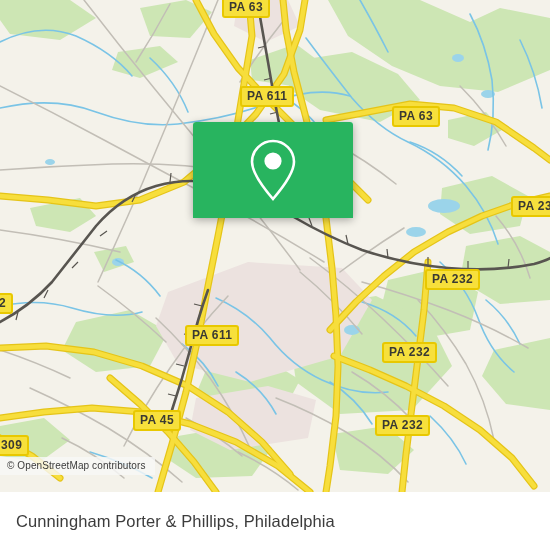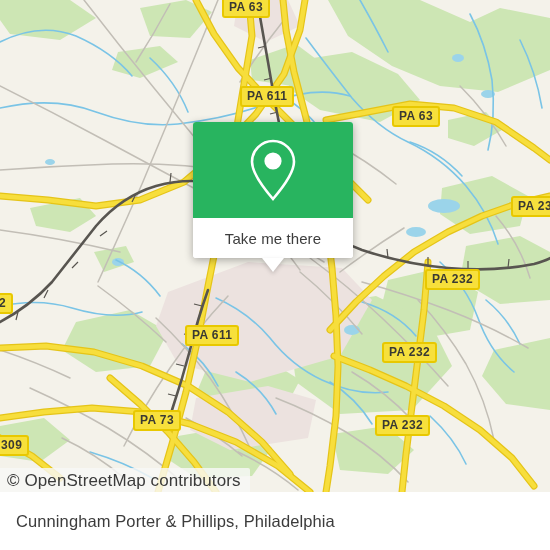--- a/index.html
+++ b/index.html
@@ -62,23 +62,23 @@
     margin-left:-11px;
     width:0;height:0;
     border-left:11px solid transparent;
     border-right:11px solid transparent;
     border-top:14px solid #ffffff;
     filter:drop-shadow(0 2px 2px rgba(0,0,0,.18));
   }
 
   
   #attribution{
-    position:absolute;left:0;top:468px;
+    position:absolute;left:0;top:457px;
     background:rgba(248,248,246,.82);
-    font-size:17px;color:#3b3b3b;
+    font-size:10px;color:#3b3b3b;
     padding:3px 9px 4px 7px;
     letter-spacing:.1px;
     border-radius:0 2px 0 0;
   }
 
   
   #bottombar{
     position:absolute;left:0;top:492px;width:550px;height:58px;
     background:#ffffff;overflow:hidden;
   }
@@ -238,35 +238,31 @@
     </svg>
 
     <div class="shield" style="left:222px;top:-3px;">PA 63</div>
     <div class="shield" style="left:240px;top:86px;">PA 611</div>
     <div class="shield" style="left:392px;top:106px;">PA 63</div>
     <div class="shield" style="left:511px;top:196px;">PA 232</div>
     <div class="shield" style="left:425px;top:269px;">PA 232</div>
     <div class="shield" style="left:185px;top:325px;">PA 611</div>
     <div class="shield" style="left:382px;top:342px;">PA 232</div>
     <div class="shield" style="left:375px;top:415px;">PA 232</div>
-    <div class="shield" style="left:133px;top:410px;">PA 73</div>
+    <div class="shield" style="left:133px;top:410px;">PA 45</div>
     <div class="shield" style="left:-8px;top:293px;">2</div>
     <div class="shield" style="left:-6px;top:435px;">309</div>
 
     <div id="popup">
       <div id="popup-head">
         <svg width="52" height="64" viewBox="0 0 52 64">
           <path d="M26 3 C14.5 3 5 12.3 5 23.8 C5 36.5 20 54 26 61 C32 54 47 36.5 47 23.8 C47 12.3 37.5 3 26 3 Z" fill="none" stroke="#ffffff" stroke-width="2.6"></path>
           <circle cx="26" cy="23" r="8.6" fill="#ffffff"></circle>
         </svg>
       </div>
-      <div id="popup-body">
-        <span id="popup-label">Take me there</span>
-        <div id="popup-tail"></div>
-      </div>
     </div>
 
     <div id="attribution">© OpenStreetMap contributors</div>
   </div>
 
   <div id="bottombar">
 
     <div id="bar-inner">
       <div id="place-title">Cunningham Porter &amp; Phillips, Philadelphia</div>
     </div>

